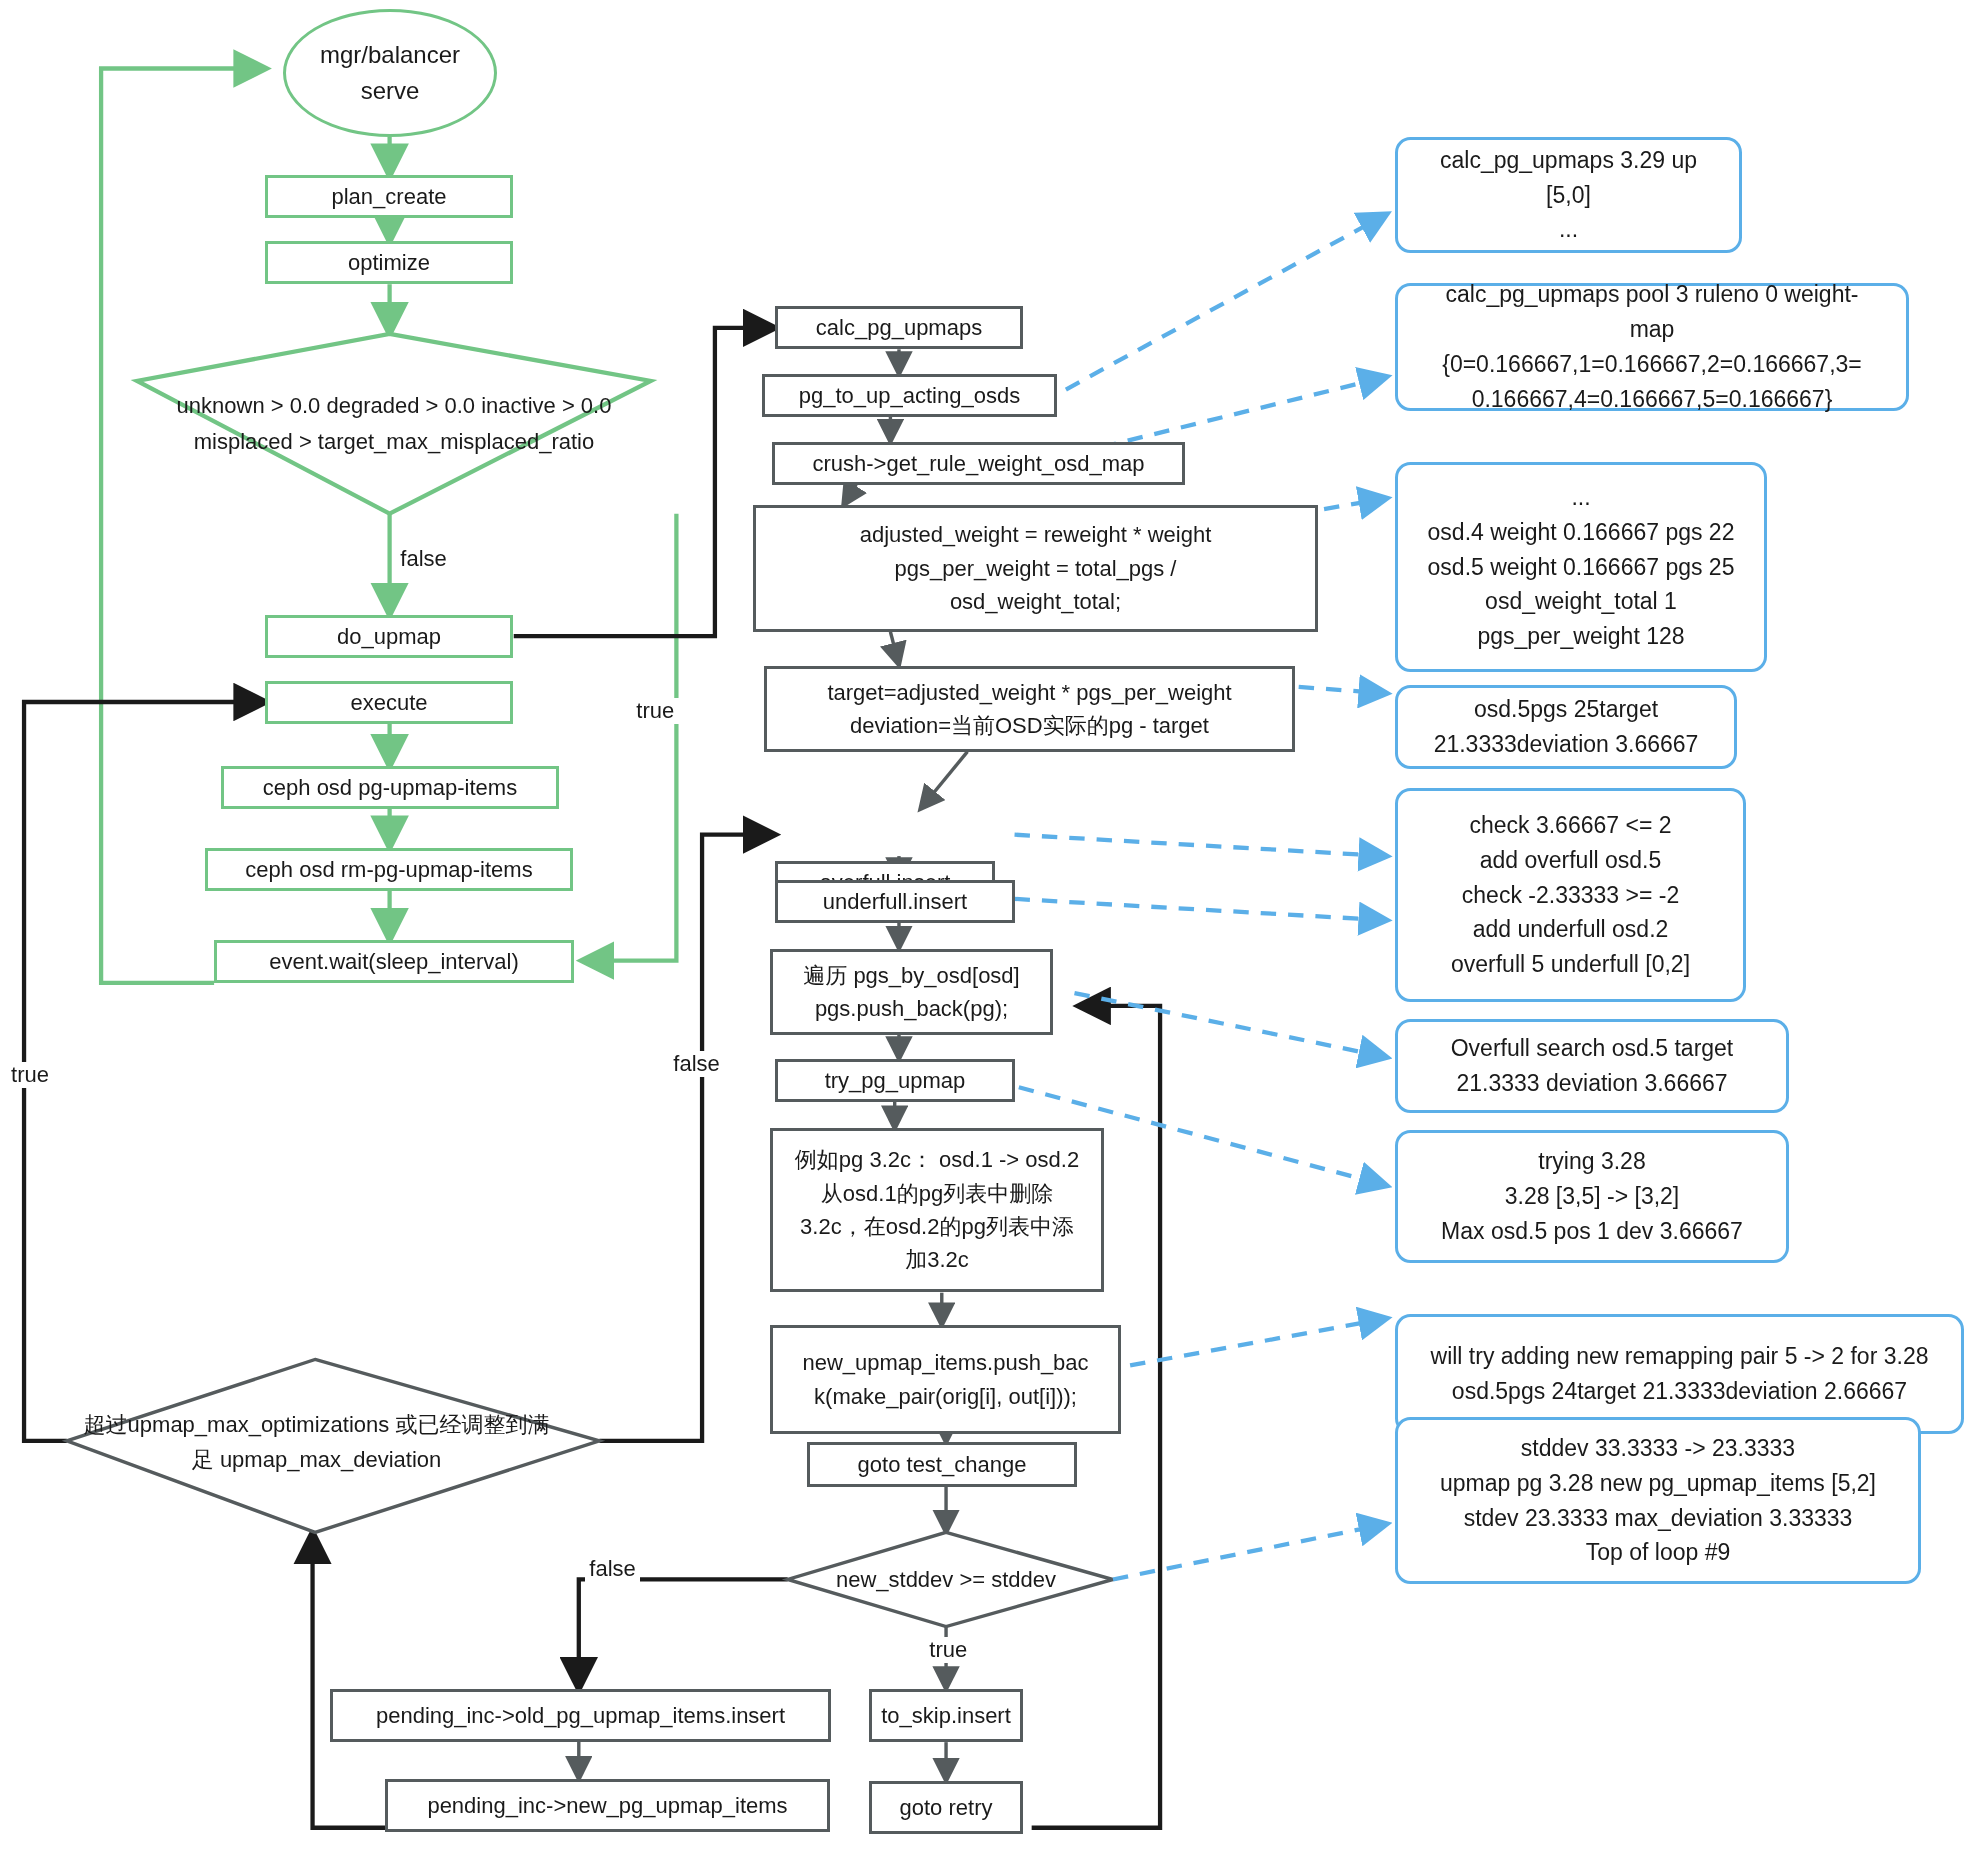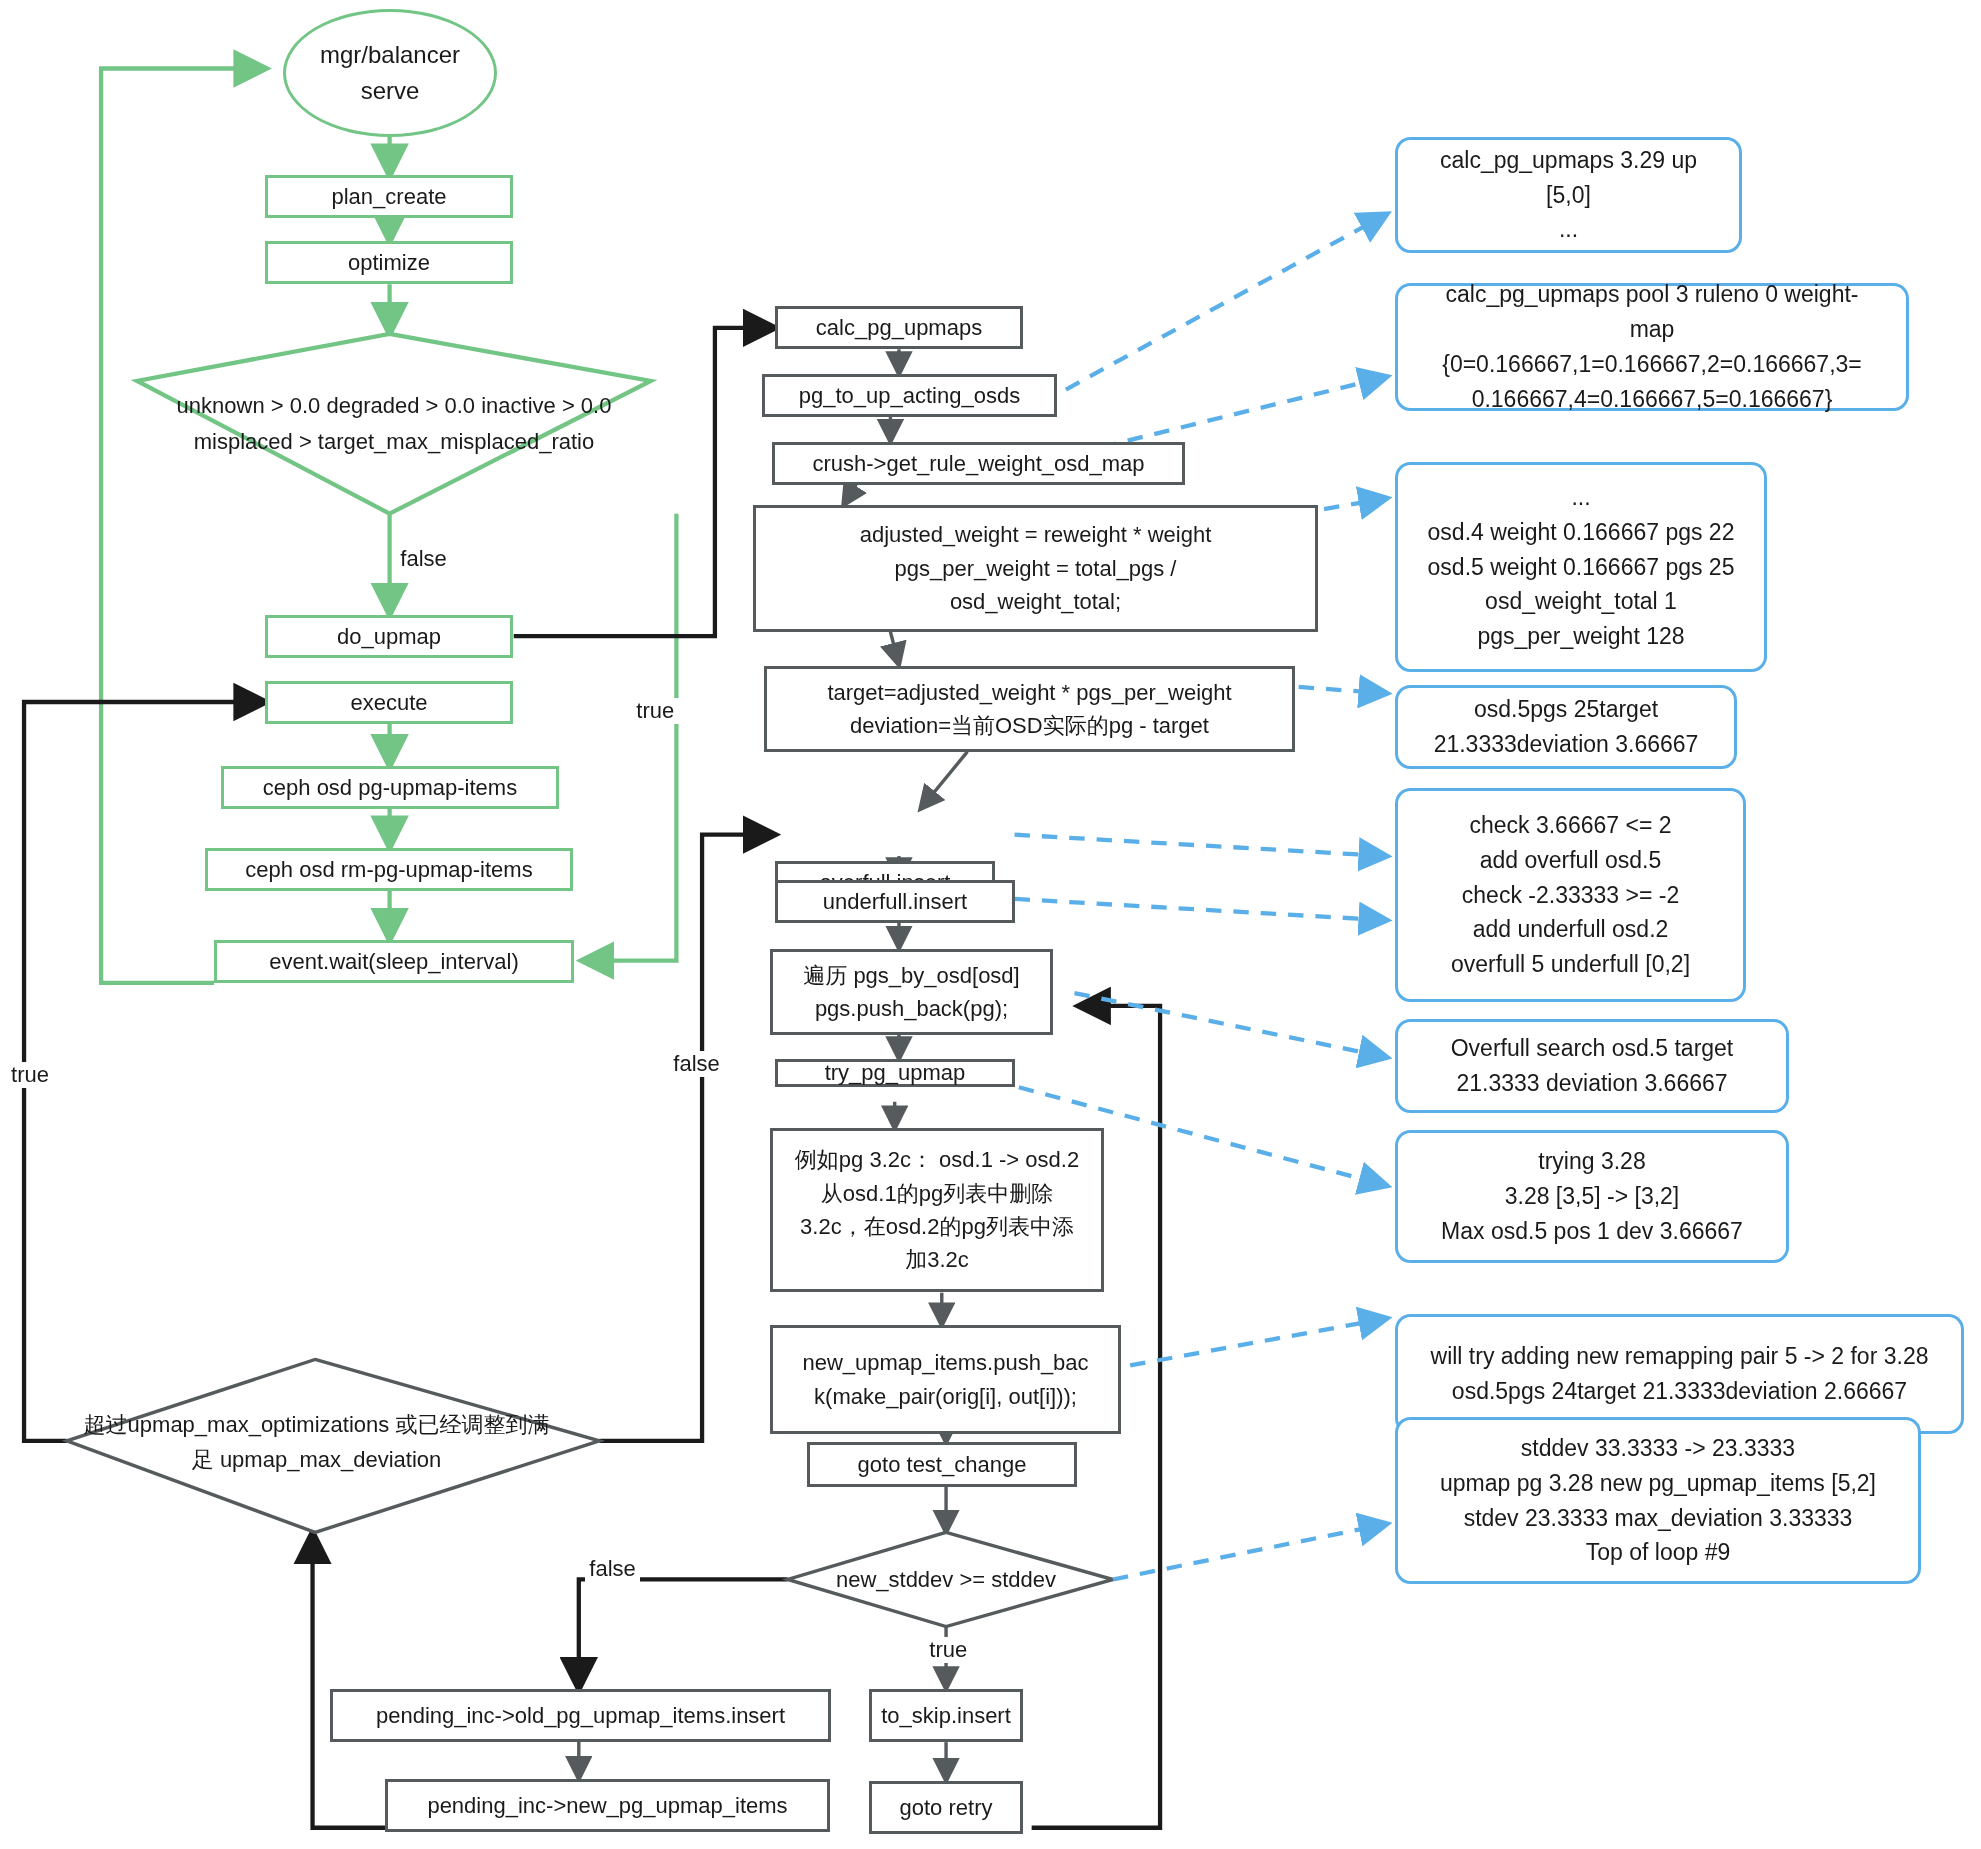--- a/index.html
+++ b/index.html
@@ -285,21 +285,21 @@
 
   <div class="node grey" style="left:775px; top:880px; width:240px; height:43px;">
     <span class="line">underfull.insert</span>
   </div>
 
   <div class="node grey" style="left:770px; top:949px; width:283px; height:86px;">
     <span class="line">遍历 pgs_by_osd[osd]</span>
     <span class="line">pgs.push_back(pg);</span>
   </div>
 
-  <div class="node grey" style="left:775px; top:1059px; width:240px; height:28px;">
+  <div class="node grey" style="left:775px; top:1059px; width:240px; height:43px;">
     <span class="line">try_pg_upmap</span>
   </div>
 
   <div class="node grey" style="left:770px; top:1128px; width:334px; height:164px;">
     <span class="line">例如pg 3.2c： osd.1 -&gt; osd.2</span>
     <span class="line">从osd.1的pg列表中删除</span>
     <span class="line">3.2c，在osd.2的pg列表中添</span>
     <span class="line">加3.2c</span>
   </div>
 

